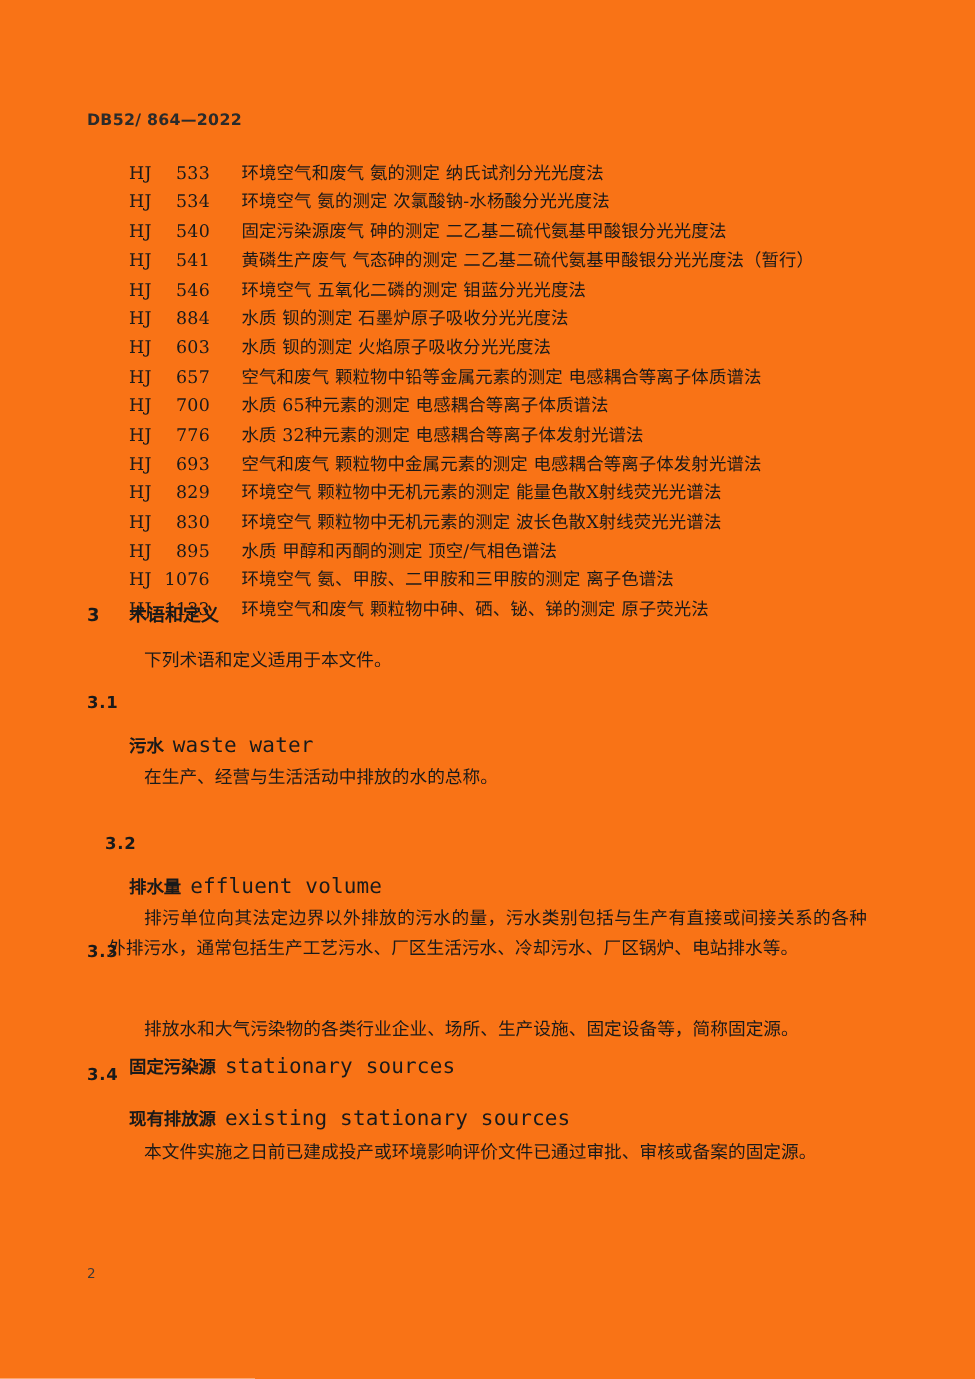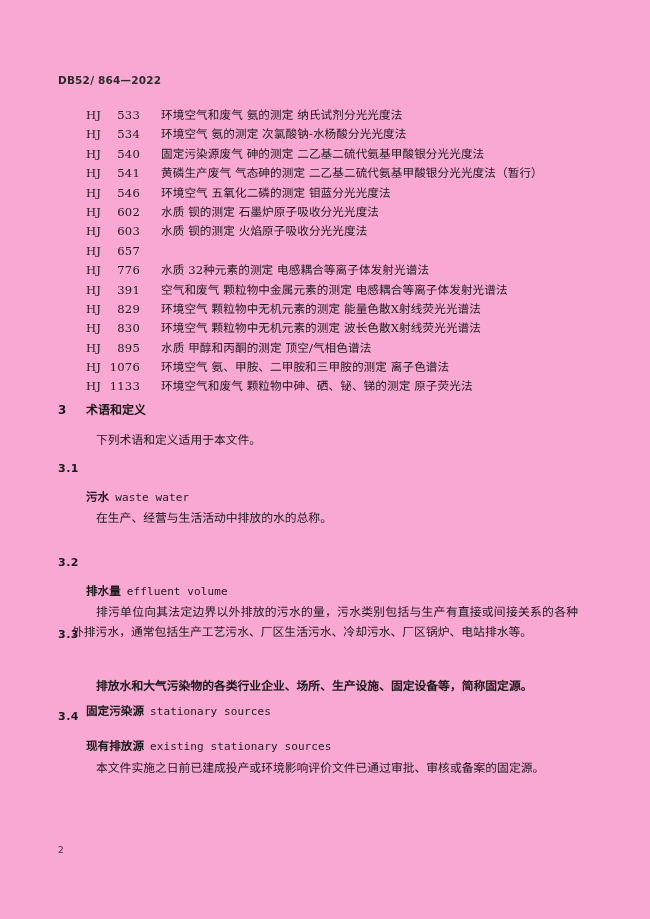--- a/index.html
+++ b/index.html
@@ -16,21 +16,21 @@
     color: #1a1a1a;
     overflow: hidden;
   }
 
   .page {
     position: absolute;
     left: 0;
     top: 0;
     width: 650px;
     height: 919px;
-    background: #f9a8d4;
+    background: #f97316;
   }
 
   
   .page-header {
     position: absolute;
     left: 58px;
     top: 74px;
     font-family: "DejaVu Sans", "Liberation Sans", sans-serif;
     font-size: 10.5px;
     font-weight: bold;
@@ -118,21 +118,21 @@
     font-size: 11.8px;
     white-space: nowrap;
   }
   .term-cn {
     font-family: "DejaVu Sans", "Liberation Sans", sans-serif;
     font-weight: bold;
     font-size: 11.6px;
   }
   .term-en {
     font-family: "DejaVu Sans Mono", "Liberation Mono", monospace;
-    font-size: 11px;
+    font-size: 14px;
     margin-left: 6px;
     letter-spacing: 0.1px;
   }
 
   
   .folio {
     position: absolute;
     left: 58px;
     top: 845px;
     font-family: "DejaVu Sans", "Liberation Sans", sans-serif;
@@ -162,36 +162,41 @@
       </div>
       <div class="ref-row">
         <span class="ref-code"><span class="ref-prefix">HJ</span><span class="ref-num">541</span></span>
         <span class="ref-title">黄磷生产废气 气态砷的测定 二乙基二硫代氨基甲酸银分光光度法（暂行）</span>
       </div>
       <div class="ref-row">
         <span class="ref-code"><span class="ref-prefix">HJ</span><span class="ref-num">546</span></span>
         <span class="ref-title">环境空气 五氧化二磷的测定 钼蓝分光光度法</span>
       </div>
       <div class="ref-row">
-        <span class="ref-code"><span class="ref-prefix">HJ</span><span class="ref-num">602</span></span>
+        <span class="ref-code"><span class="ref-prefix">HJ</span><span class="ref-num">884</span></span>
         <span class="ref-title">水质 钡的测定 石墨炉原子吸收分光光度法</span>
       </div>
       <div class="ref-row">
         <span class="ref-code"><span class="ref-prefix">HJ</span><span class="ref-num">603</span></span>
         <span class="ref-title">水质 钡的测定 火焰原子吸收分光光度法</span>
       </div>
       <div class="ref-row">
         <span class="ref-code"><span class="ref-prefix">HJ</span><span class="ref-num">657</span></span>
+        <span class="ref-title">空气和废气 颗粒物中铅等金属元素的测定 电感耦合等离子体质谱法</span>
+      </div>
+      <div class="ref-row">
+        <span class="ref-code"><span class="ref-prefix">HJ</span><span class="ref-num">700</span></span>
+        <span class="ref-title">水质 65种元素的测定 电感耦合等离子体质谱法</span>
       </div>
       <div class="ref-row">
         <span class="ref-code"><span class="ref-prefix">HJ</span><span class="ref-num">776</span></span>
         <span class="ref-title">水质 32种元素的测定 电感耦合等离子体发射光谱法</span>
       </div>
       <div class="ref-row">
-        <span class="ref-code"><span class="ref-prefix">HJ</span><span class="ref-num">391</span></span>
+        <span class="ref-code"><span class="ref-prefix">HJ</span><span class="ref-num">693</span></span>
         <span class="ref-title">空气和废气 颗粒物中金属元素的测定 电感耦合等离子体发射光谱法</span>
       </div>
       <div class="ref-row">
         <span class="ref-code"><span class="ref-prefix">HJ</span><span class="ref-num">829</span></span>
         <span class="ref-title">环境空气 颗粒物中无机元素的测定 能量色散X射线荧光光谱法</span>
       </div>
       <div class="ref-row">
         <span class="ref-code"><span class="ref-prefix">HJ</span><span class="ref-num">830</span></span>
         <span class="ref-title">环境空气 颗粒物中无机元素的测定 波长色散X射线荧光光谱法</span>
       </div>
@@ -212,26 +217,26 @@
   <div class="clause-heading" id="clause3-heading" style="top: 400px;">
     <span class="clause-no">3</span><span>术语和定义</span>
   </div>
 
   <div class="body-text" id="clause3-intro" style="top: 430px;">下列术语和定义适用于本文件。</div>
 
   <div id="terms-container">
       <div class="term-no" style="top: 462px; text-align: right;">3.1</div>
       <div class="term-line" style="top: 488px;"><span class="term-cn">污水</span><span class="term-en">waste water</span></div>
       <div class="body-text" style="top: 508px;">在生产、经营与生活活动中排放的水的总称。</div>
-      <div class="term-no" style="top: 556px;">3.2</div>
+      <div class="term-no" style="top: 556px; margin-left: 12px;">3.2</div>
       <div class="term-line" style="top: 582px;"><span class="term-cn">排水量</span><span class="term-en">effluent volume</span></div>
       <div class="body-text" style="top: 602px;">排污单位向其法定边界以外排放的污水的量，污水类别包括与生产有直接或间接关系的各种外排污水，通常包括生产工艺污水、厂区生活污水、冷却污水、厂区锅炉、电站排水等。</div>
       <div class="term-no" style="top: 628px;">3.3</div>
       <div class="term-line" style="top: 655px; margin-top: 47px;"><span class="term-cn">固定污染源</span><span class="term-en">stationary sources</span></div>
-      <div class="body-text" style="top: 676px; font-weight: bold;">排放水和大气污染物的各类行业企业、场所、生产设施、固定设备等，简称固定源。</div>
+      <div class="body-text" style="top: 676px;">排放水和大气污染物的各类行业企业、场所、生产设施、固定设备等，简称固定源。</div>
       <div class="term-no" style="top: 710px;">3.4</div>
       <div class="term-line" style="top: 737px;"><span class="term-cn">现有排放源</span><span class="term-en">existing stationary sources</span></div>
       <div class="body-text" style="top: 758px;">本文件实施之日前已建成投产或环境影响评价文件已通过审批、审核或备案的固定源。</div>
     </div>
 
   <div class="folio">2</div>
 
 </div>
 
 </body></html>

